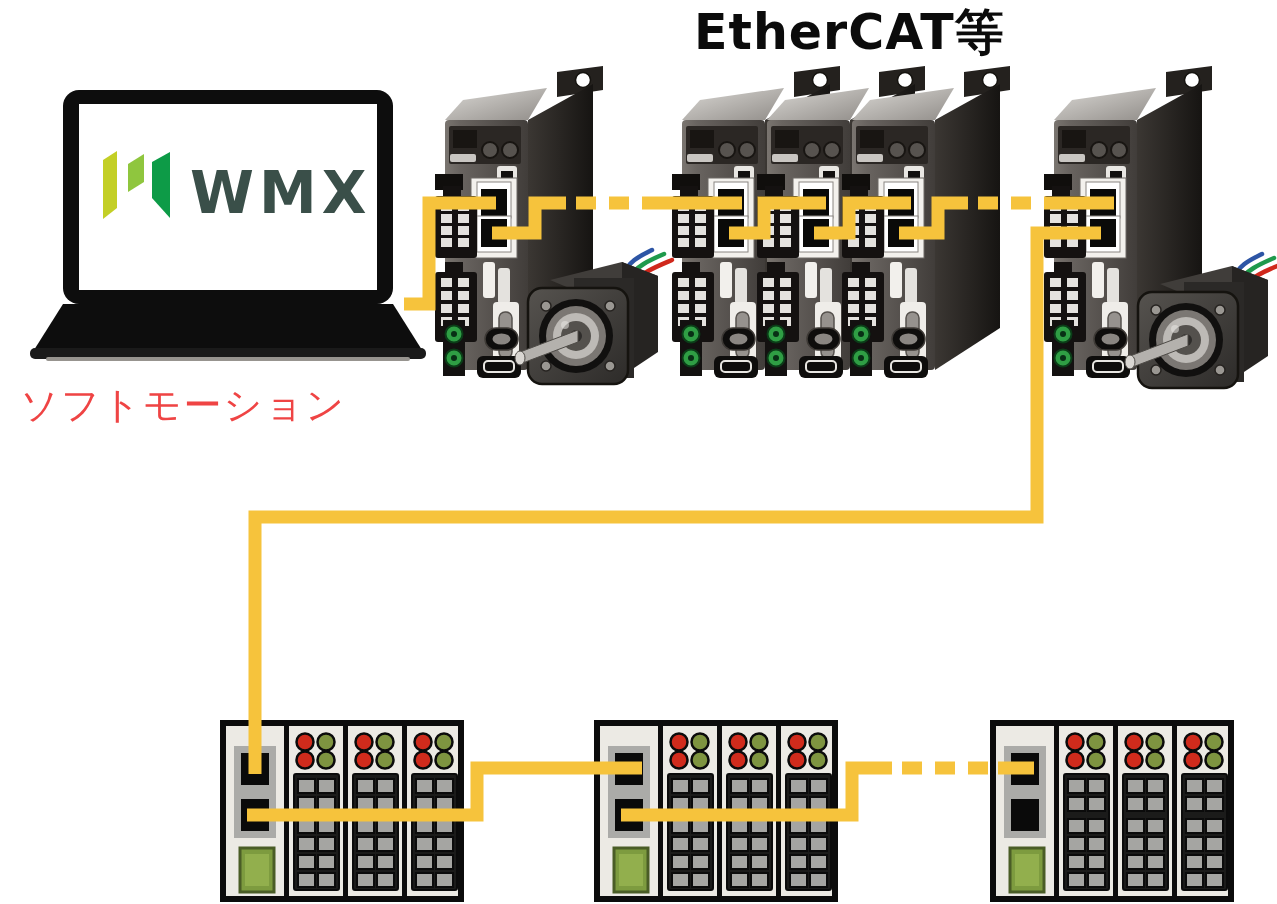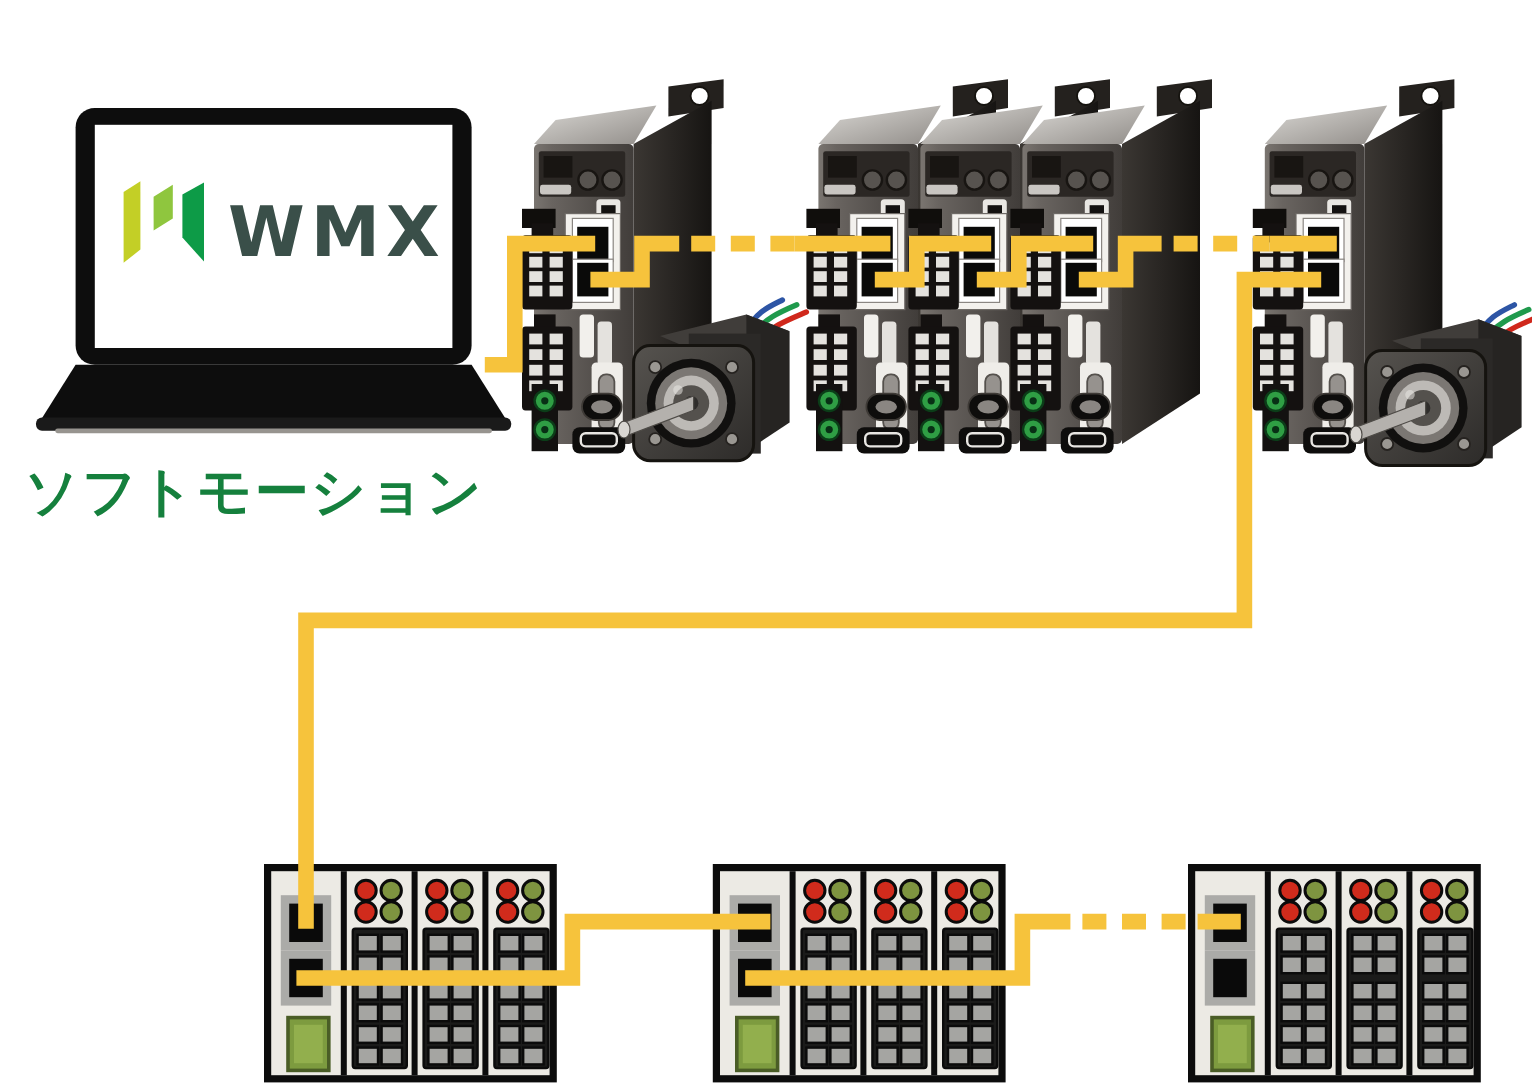--- a/index.html
+++ b/index.html
@@ -1,22 +1,22 @@
 <!DOCTYPE html>
 <html style="--cable: #F6C33C; --led-red: #D02B1C; --led-green: #7E9440; --logo-mark-1: #C3CF26; --logo-mark-2: #8FC63E; --logo-mark-3: #0D9B47; --logo-text: #3A4F49; --label-green: #7D9B3F; --label-green-inner: #92AF4D; --device-dark: #47433F; --module-bg: #ECEAE4;"><head>
 <meta charset="utf-8">
 <style>
   html,body{margin:0;padding:0;background:#ffffff;}
   .stage{position:relative;width:1277px;height:904px;background:#ffffff;overflow:hidden;
          font-family:"DejaVu Sans","Liberation Sans",sans-serif;}
   .stage svg{position:absolute;left:0;top:0;}
   .diagram-title{position:absolute;left:694px;top:0px;font-size:49px;font-weight:800;
                  color:#0b0b0b;letter-spacing:1px;white-space:nowrap;}
-  .laptop-label{position:absolute;left:20px;top:380px;font-size:45px;font-weight:700;
-                color:#15803d;letter-spacing:2px;white-space:nowrap;}
+  .laptop-label{position:absolute;left:20px;top:380px;font-size:38px;font-weight:400;
+                color:#ef4444;letter-spacing:2px;white-space:nowrap;}
   .cable{fill:none;stroke:var(--cable,#F6C33C);stroke-width:13;stroke-linecap:butt;stroke-linejoin:miter;}
   .cable-dashed{stroke-dasharray:20 13;}
 </style>
 </head>
 <body>
 
 <div class="stage">
 
   <svg width="1277" height="904" viewBox="0 0 1277 904">
     <defs>
@@ -210,14 +210,15 @@
       <path class="cable cable-dashed" d="M 978 203 L 1058 203"></path>
       <path class="cable" d="M 1058 203 L 1114 203"></path>
       <path class="cable" d="M 1101 233 L 1037 233 L 1037 517 L 255 517 L 255 774"></path>
       <path class="cable" d="M 247 815 L 477 815 L 477 768 L 642 768"></path>
       <path class="cable" d="M 621 815 L 852 815 L 852 768 L 892 768"></path>
       <path class="cable cable-dashed" d="M 902 768 L 998 768"></path>
       <path class="cable" d="M 998 768 L 1034 768"></path>
     </g>
   </svg>
 
+  <div class="diagram-title">EtherCAT等</div>
   <div class="laptop-label">ソフトモーション</div>
 </div>
 
 </body></html>

